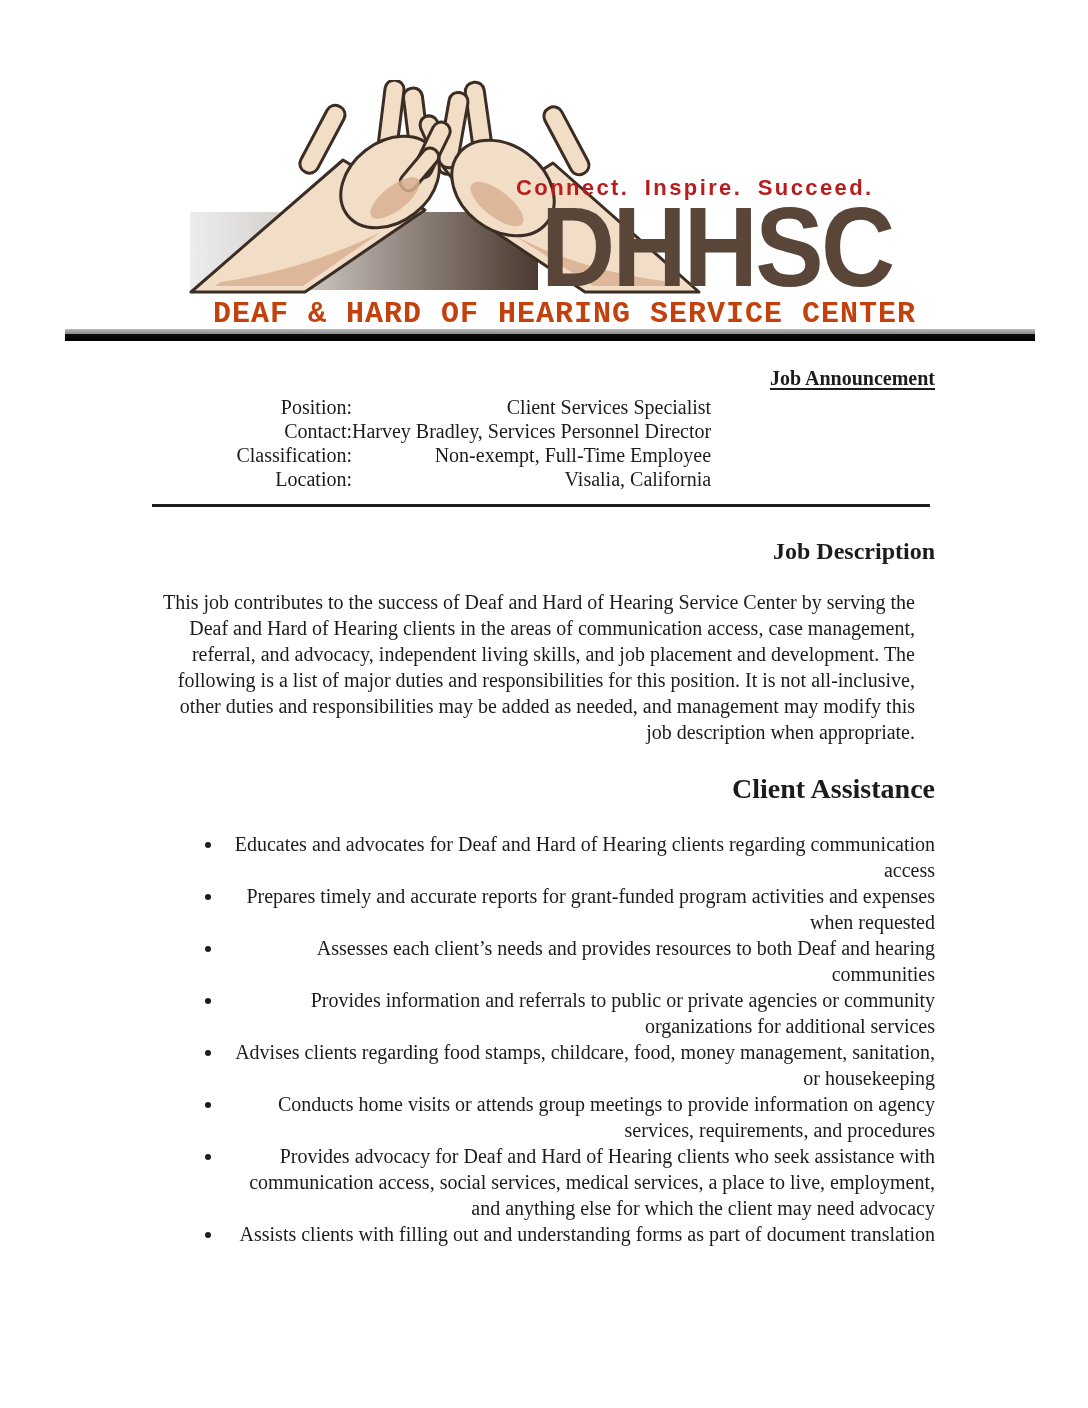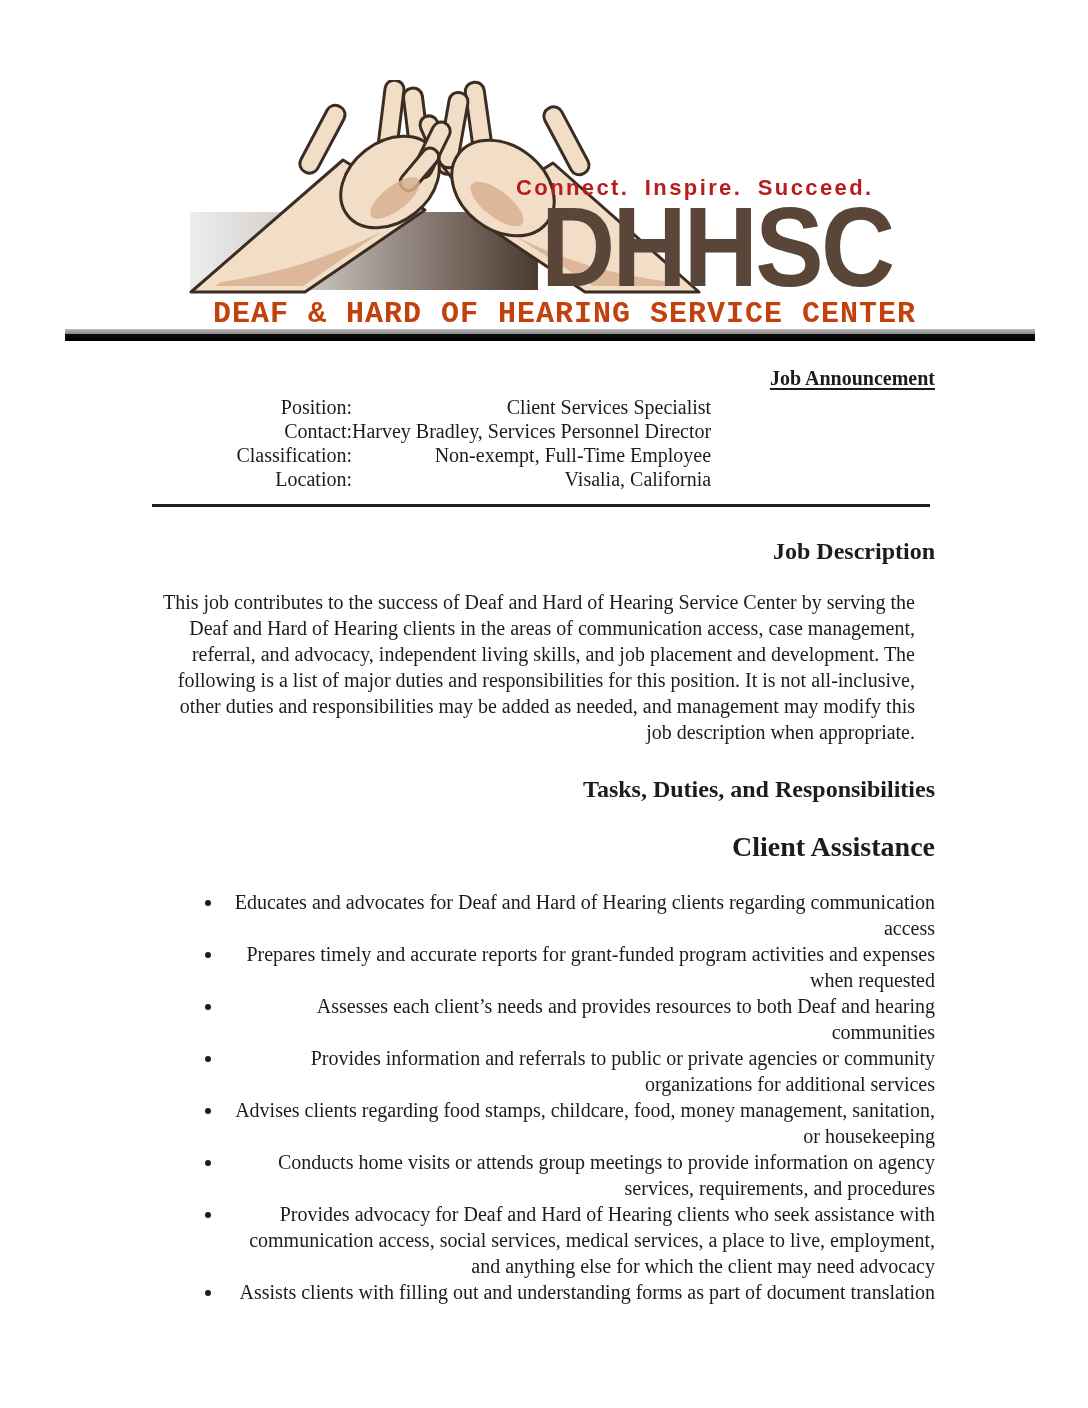--- a/index.html
+++ b/index.html
@@ -120,21 +120,20 @@
           <td>Visalia, California</td>
         </tr>
       </tbody>
     </table>
 
     <div class="thin-rule"></div>
 
     <h2 class="h-desc">Job Description</h2>
     <p class="para">This job contributes to the success of Deaf and Hard of Hearing Service Center by serving the Deaf and Hard of Hearing clients in the areas of communication access, case management, referral, and advocacy, independent living skills, and job placement and development. The following is a list of major duties and responsibilities for this position.  It is not all-inclusive, other duties and responsibilities may be added as needed, and management may modify this job description when appropriate.</p>
 
-    <h2 class="h-tasks">Tasks, Duties, and Responsibilities</h2>
     <h3 class="h-client">Client Assistance</h3>
 
     <ul class="bullets">
       <li>Educates and advocates for Deaf and Hard of Hearing clients regarding communication access</li>
       <li>Prepares timely and accurate reports for grant-funded program activities and expenses when requested</li>
       <li>Assesses each client’s needs and provides resources to both Deaf and hearing communities</li>
       <li>Provides information and referrals to public or private agencies or community organizations for additional services</li>
       <li>Advises clients regarding food stamps, childcare, food, money management, sanitation, or housekeeping</li>
       <li>Conducts home visits or attends group meetings to provide information on agency services, requirements, and procedures</li>
       <li>Provides advocacy for Deaf and Hard of Hearing clients who seek assistance with communication access, social services, medical services, a place to live, employment, and anything else for which the client may need advocacy</li>

